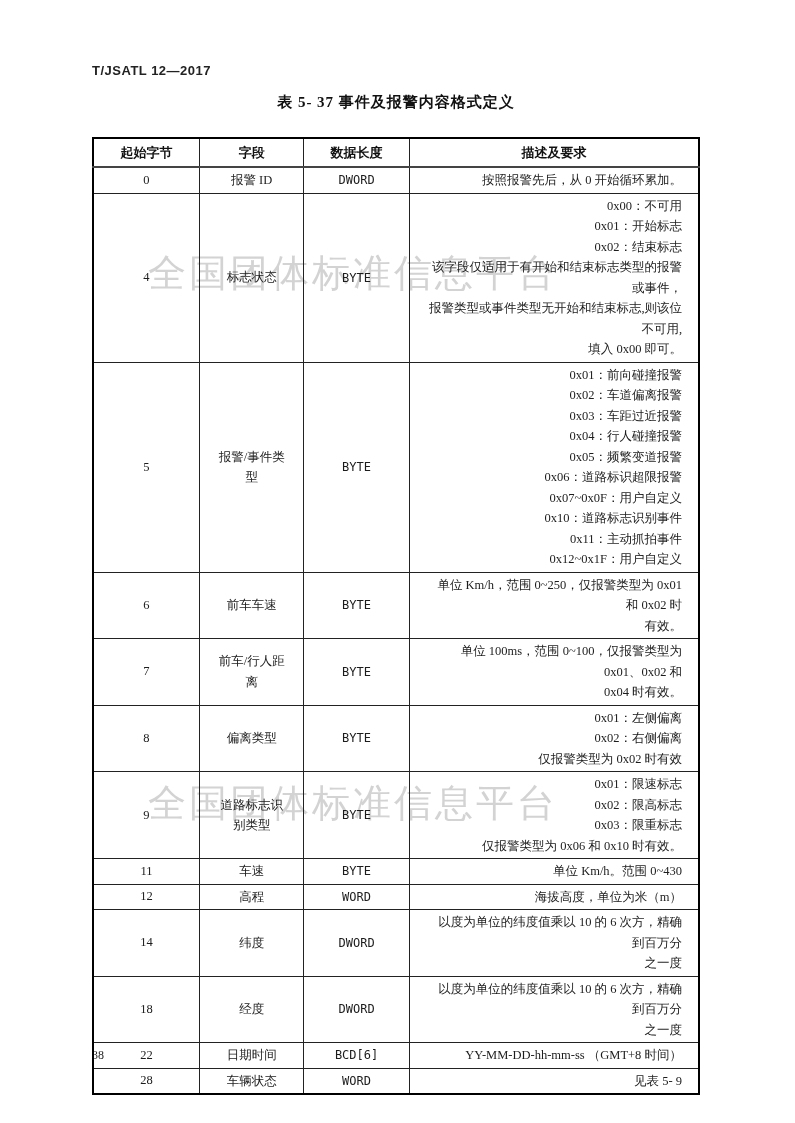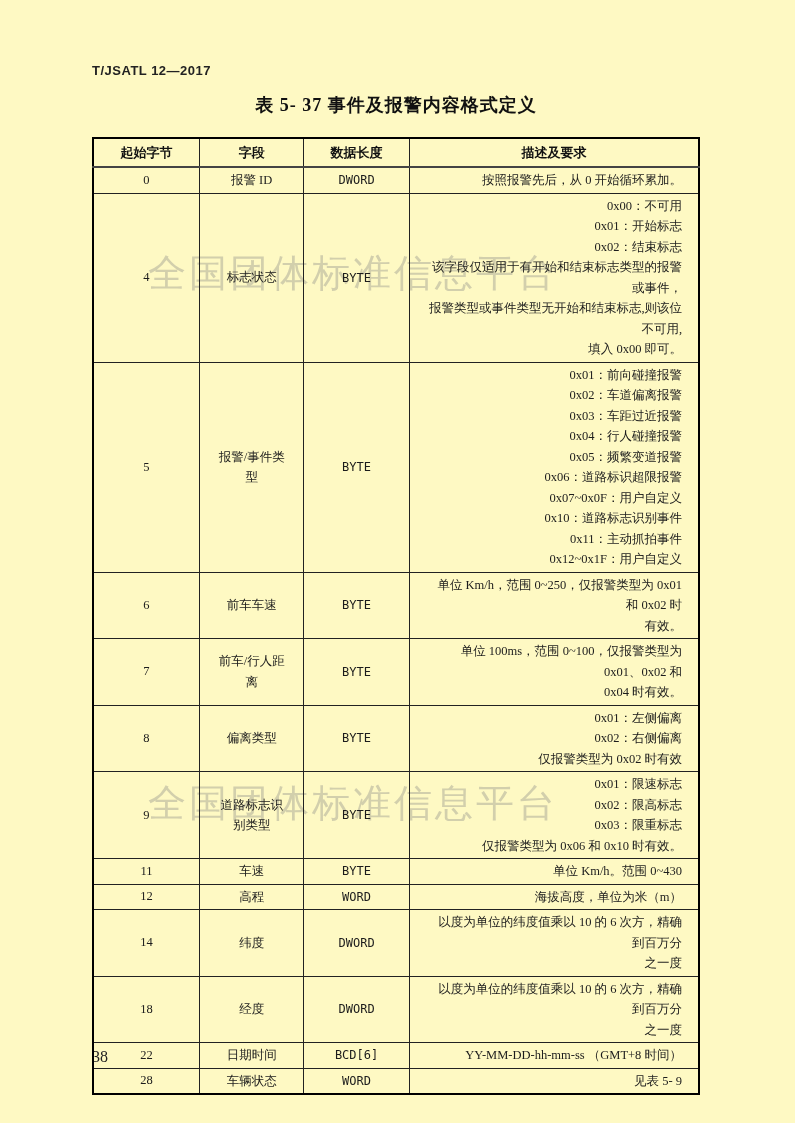--- a/index.html
+++ b/index.html
@@ -6,42 +6,42 @@
     margin: 0;
     padding: 0;
     background: #888;
     font-family: "Liberation Serif", "DejaVu Serif", serif;
   }
   .page {
     position: relative;
     width: 795px;
     height: 1123px;
     margin: 0 auto;
-    background: #fef9c3;
+    background: #ffffff;
     overflow: hidden;
     color: #1c1c1c;
   }
   .doc-header {
     position: absolute;
     left: 92px;
     top: 63px;
     font-family: "Liberation Sans", "DejaVu Sans", sans-serif;
     font-weight: bold;
     font-size: 13px;
     letter-spacing: 0.5px;
     color: #222;
   }
   .table-title {
     position: absolute;
     left: 92px;
     top: 93px;
     width: 608px;
     text-align: center;
     font-weight: bold;
-    font-size: 18px;
+    font-size: 15px;
     letter-spacing: 1px;
     color: #111;
   }
   .watermark {
     position: absolute;
     left: 148px;
     font-size: 38px;
     letter-spacing: 3px;
     white-space: nowrap;
     color: rgba(130, 130, 130, 0.35);
@@ -92,21 +92,21 @@
   .c-desc {
     text-align: right;
     vertical-align: middle;
     padding: 3px 8px;
   }
   .desc-line { line-height: 20.5px; }
   .page-number {
     position: absolute;
     left: 92px;
     top: 1048px;
-    font-size: 16px;
+    font-size: 12px;
     color: #222;
     font-family: "Liberation Serif", "DejaVu Serif", serif;
   }
 </style>
 </head>
 <body>
 
 <div class="page">
 
   <div class="doc-header">T/JSATL 12—2017</div>

